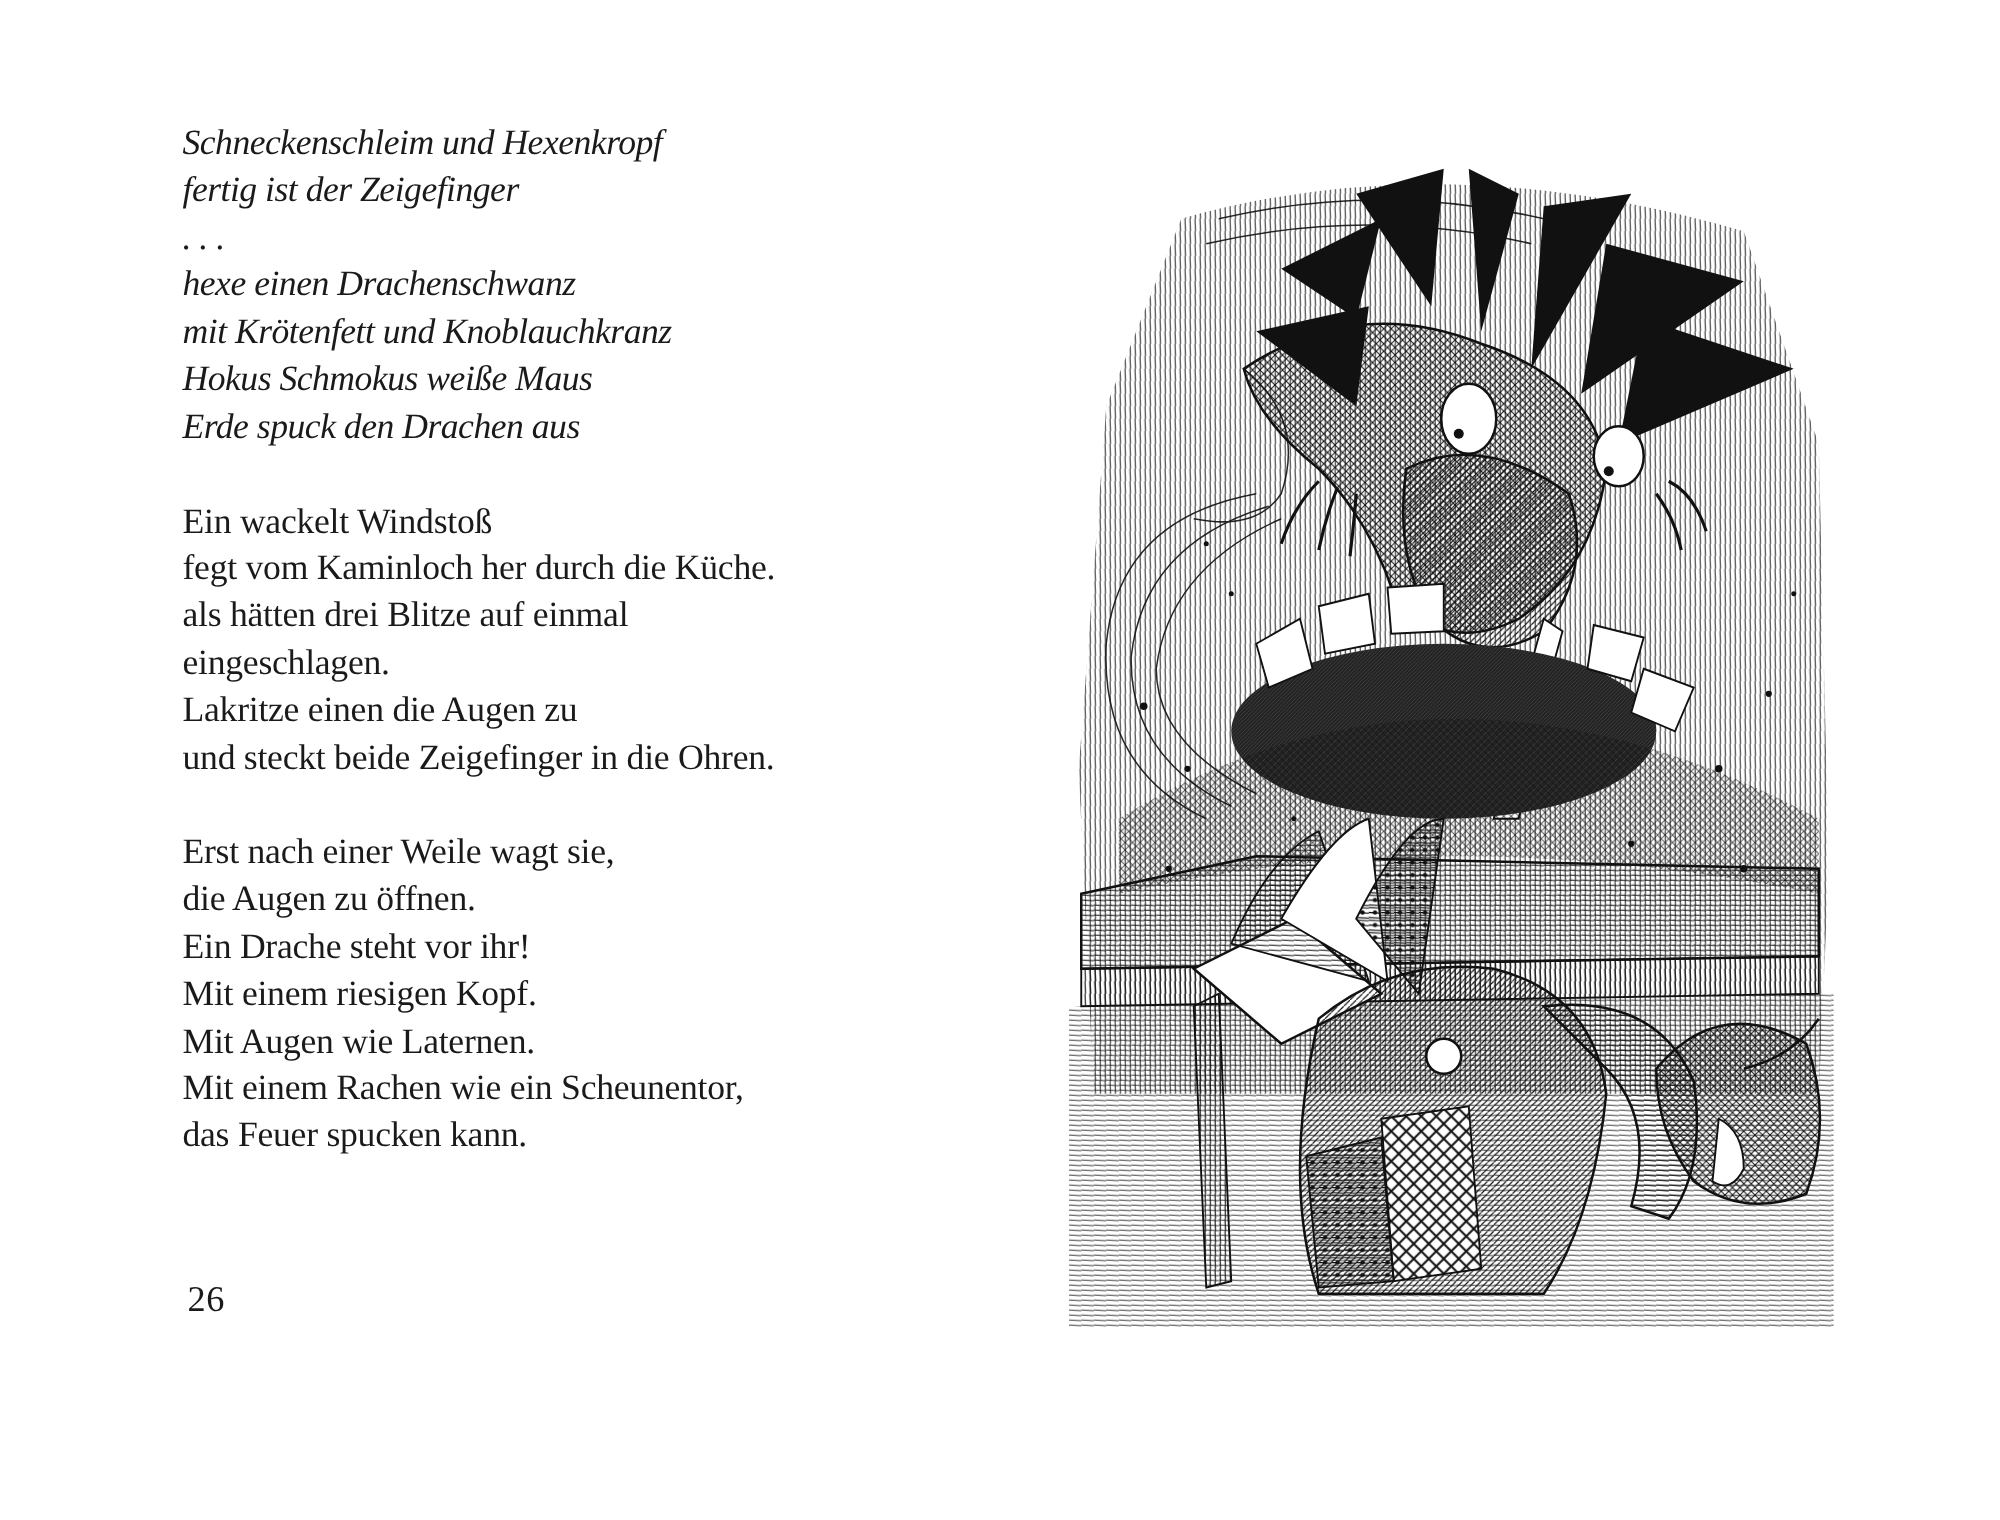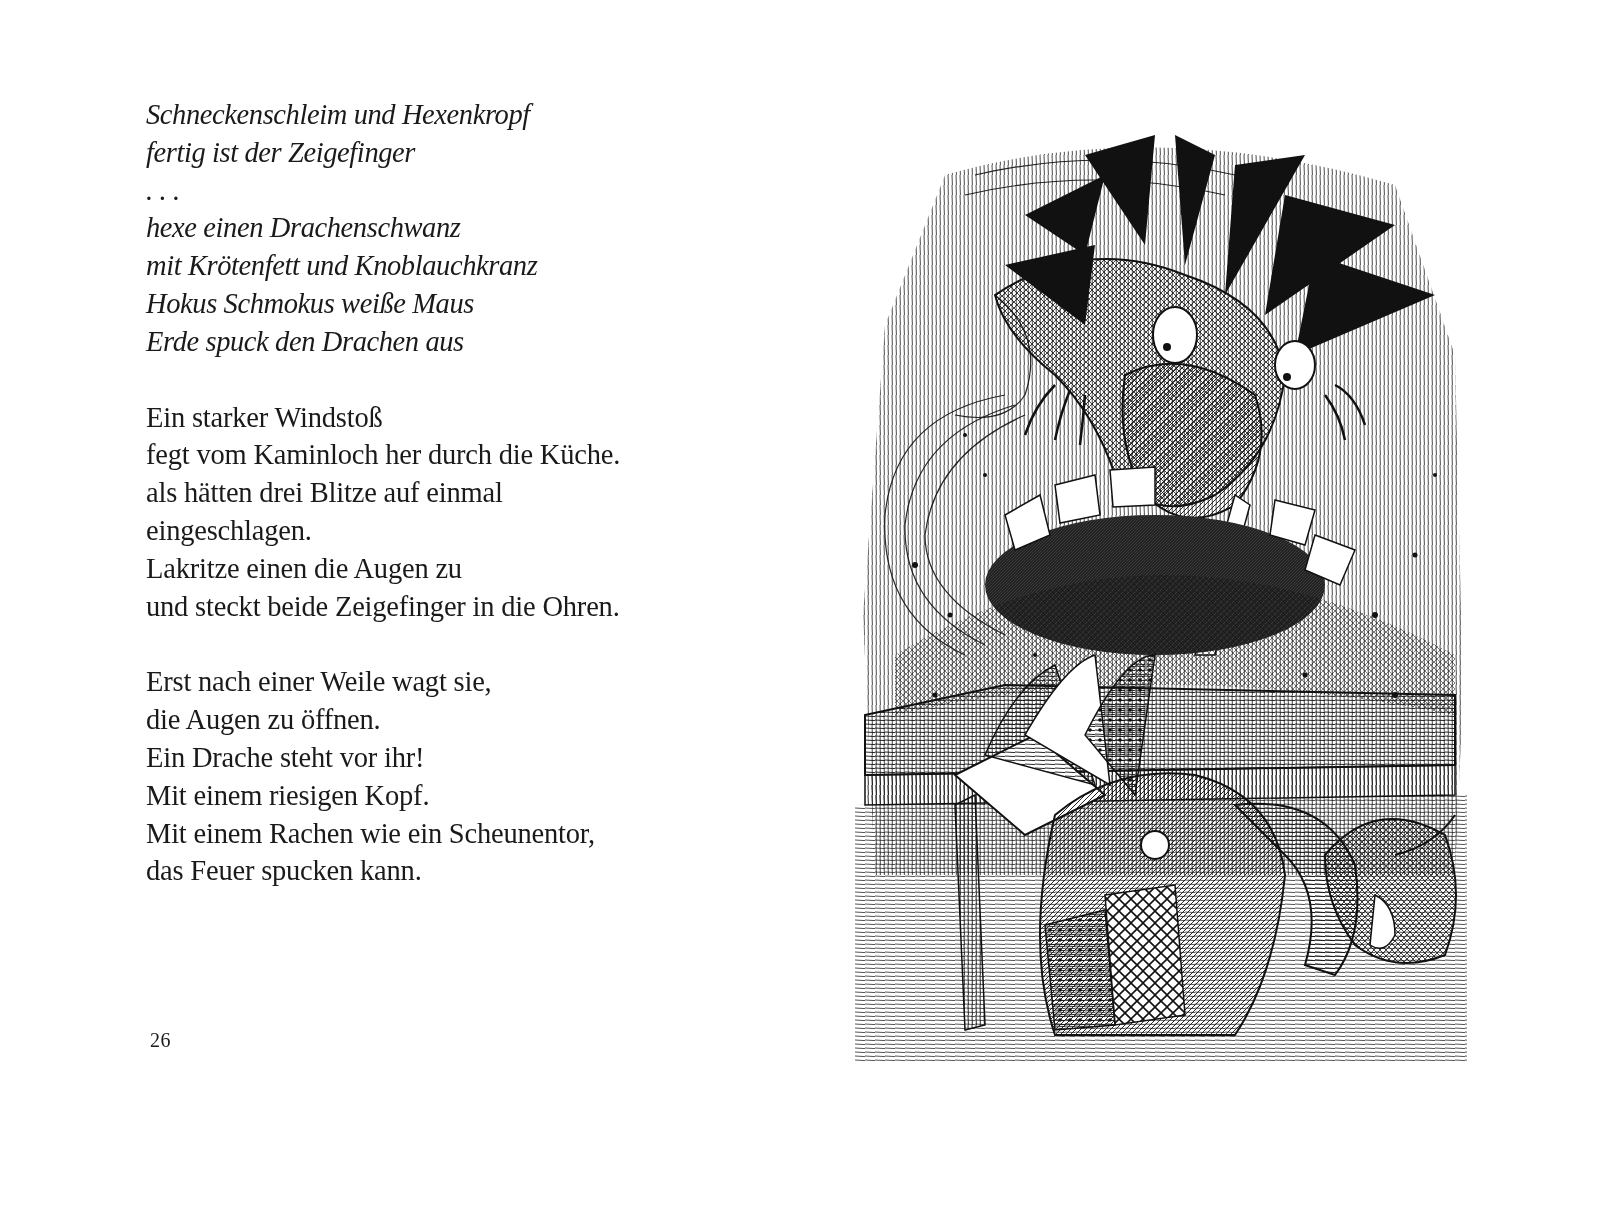--- a/index.html
+++ b/index.html
@@ -22,21 +22,21 @@
     white-space: nowrap;
     letter-spacing: -0.2px;
   }
   .stanza.verse .line { letter-spacing: -0.4px; }
   .line.ellipsis { letter-spacing: 3px; line-height: 37.8px; }
 
   .page-number {
     position: absolute;
     left: 150px;
     top: 1022px;
-    font-size: 20px;
+    font-size: 29px;
     line-height: 36px;
     letter-spacing: 0.5px;
   }
 
   .illustration {
     position: absolute;
     left: 55px;      
     top: 95px;
     width: 612px;
     height: 968px;
@@ -55,33 +55,34 @@
         <span class="line">Schneckenschleim und Hexenkropf</span>
         <span class="line">fertig ist der Zeigefinger</span>
         <span class="line ellipsis">. . .</span>
         <span class="line">hexe einen Drachenschwanz</span>
         <span class="line">mit Krötenfett und Knoblauchkranz</span>
         <span class="line">Hokus Schmokus weiße Maus</span>
         <span class="line">Erde spuck den Drachen aus</span>
       </div>
 
       <div class="stanza">
-        <span class="line">Ein starker Windstoß</span>
+        <span class="line">Ein wackelt Windstoß</span>
         <span class="line">fegt vom Kaminloch her durch die Küche.</span>
         <span class="line">als hätten drei Blitze auf einmal</span>
         <span class="line">eingeschlagen.</span>
         <span class="line">Lakritze einen die Augen zu</span>
         <span class="line">und steckt beide Zeigefinger in die Ohren.</span>
       </div>
 
       <div class="stanza">
         <span class="line">Erst nach einer Weile wagt sie,</span>
         <span class="line">die Augen zu öffnen.</span>
         <span class="line">Ein Drache steht vor ihr!</span>
         <span class="line">Mit einem riesigen Kopf.</span>
+        <span class="line">Mit Augen wie Laternen.</span>
         <span class="line">Mit einem Rachen wie ein Scheunentor,</span>
         <span class="line">das Feuer spucken kann.</span>
       </div>
     </div>
 
     <div class="page-number">26</div>
   </div>
 
   <div class="page-right">
     <div class="illustration">

